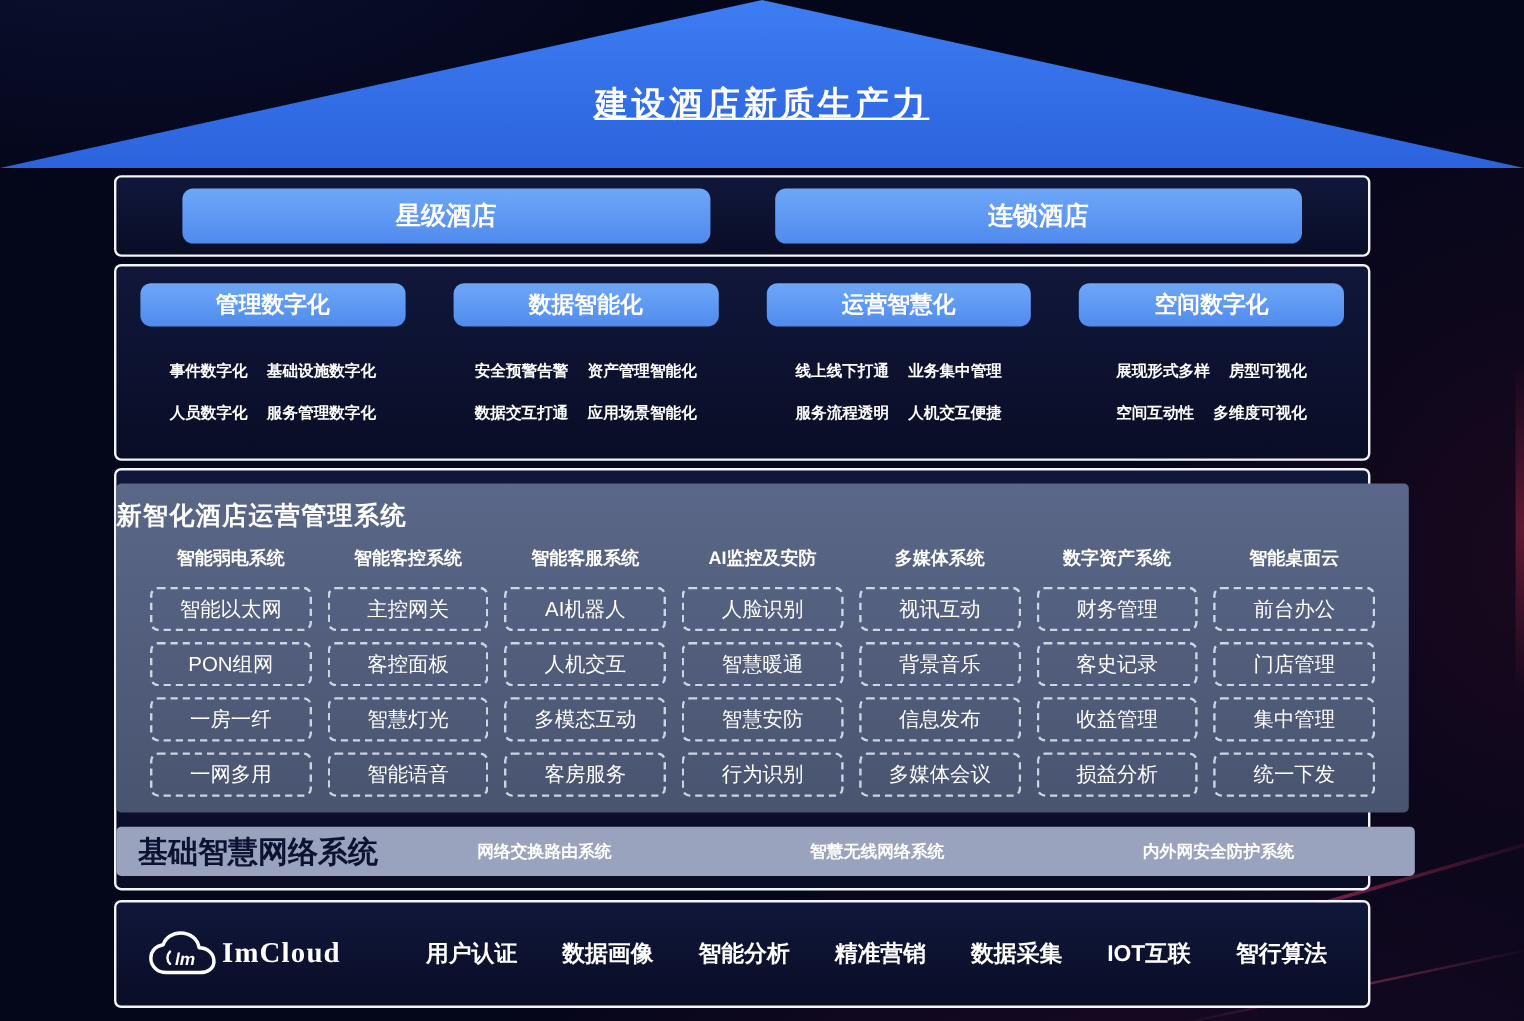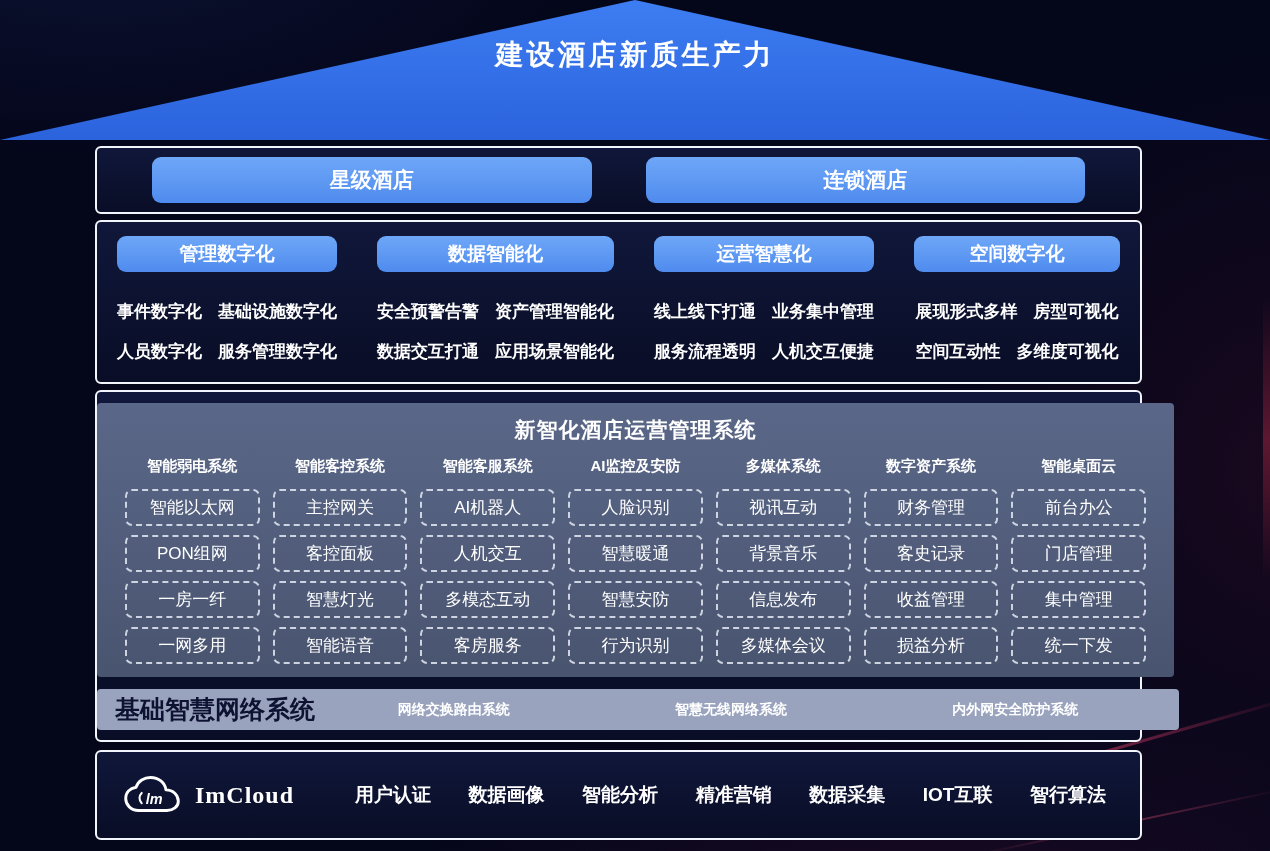--- a/index.html
+++ b/index.html
@@ -20,71 +20,71 @@
   .streak-b { right:-20px; bottom:28px; width:320px; height:2px;
     background:linear-gradient(90deg, transparent, rgba(255,90,130,0.35), transparent);
     transform:rotate(-12deg); }
   .streak-c { right:0; top:300px; width:7px; height:280px;
     background:linear-gradient(180deg, transparent, rgba(255,60,90,0.30), transparent); }
 
   
   .roof { position:absolute; top:0; left:0; width:1270px; height:140px;
     background:linear-gradient(180deg,#3d7df2 0%, #2b63dd 100%);
     clip-path:polygon(50% 0, 100% 100%, 0 100%); }
-  .roof-title { position:absolute; top:36px; left:0; width:100%; text-align:center;
-    font-size:28px; font-weight:bold; letter-spacing:3px; }
+  .roof-title { position:absolute; top:68px; left:0; width:100%; text-align:center;
+    font-size:28px; font-weight:bold; letter-spacing:3px;text-decoration:underline; }
 
   
   .band { position:absolute; left:95px; width:1047px; box-sizing:border-box;
     border:2px solid #f2f5fb; border-radius:6px;
     background:linear-gradient(180deg,#10173a 0%, #090d26 100%); }
 
   
   .band-hotels { top:146px; height:68px; display:flex; align-items:center;
     padding:0 55px; gap:54px; }
   .pill { background:linear-gradient(180deg,#6ea7f8,#4f8bee); border-radius:9px;
     display:flex; align-items:center; justify-content:center;
     font-size:21px; font-weight:bold; color:#fff; }
   .hotel-pill { flex:1; height:46px; }
 
   
   .band-pillars { top:220px; height:164px; display:flex; gap:40px; padding:0 20px; }
   .pillar { flex:1; display:flex; flex-direction:column; align-items:center; }
   .pillar-header { width:100%; height:36px; margin-top:14px; font-size:19px; }
   .pillar-row { display:flex; justify-content:flex-start; gap:16px; white-space:nowrap;
-    font-size:17px; font-weight:600; }
+    font-size:13px; font-weight:600; }
   .pillar-row.r1 { margin-top:28px; }
   .pillar-row.r2 { margin-top:17px; }
 
   
   .band-main { top:390px; height:352px; }
   .panel { margin:11px auto 0; width:1077px; height:274px; border-radius:4px;
     background:linear-gradient(180deg,#5a6788 0%, #49546f 100%); box-sizing:border-box; }
-  .panel-title { text-align:center; padding-top:13px; font-size:21px; font-weight:bold;
+  .panel-title { padding-top:13px; font-size:21px; font-weight:bold;
     letter-spacing:1px; }
   .columns { display:grid; grid-template-columns:repeat(7,1fr); gap:0 13px;
     padding:10px 28px 0; }
   .sys-col { display:flex; flex-direction:column; gap:9px; }
   .sys-header { text-align:center; font-weight:bold; font-size:15px; height:24px;
     line-height:24px; white-space:nowrap; margin-bottom:2px; }
   .sys-item { height:33px; border:2px dashed rgba(238,243,252,0.8); border-radius:7px;
     display:flex; align-items:center; justify-content:center; font-size:17px;
     white-space:nowrap; }
 
   .net-bar { margin:12px auto 0; width:1082px; height:41px; background:#99a3bd;
     border-radius:4px; display:flex; align-items:center; padding:0 18px;
     box-sizing:border-box; }
   .net-title { color:#0d1233; font-weight:bold; font-size:25px; white-space:nowrap; }
   .net-items { flex:1; display:flex; justify-content:space-around; color:#fff;
     font-size:14px; font-weight:600; }
 
   
   .band-footer { top:750px; height:90px; display:flex; align-items:center;
     padding:0 22px; }
-  .logo { display:flex; align-items:center; gap:10px; width:208px; }
+  .logo { display:flex; align-items:center; width:208px; }
   .brand { font-size:24px; font-weight:600; letter-spacing:1px;font-family:Liberation Serif, serif; }
   .footer-items { flex:1; display:flex; justify-content:space-between;
     padding:0 12px 0 28px; font-size:19px; font-weight:bold; white-space:nowrap;align-items:flex-end; }
 </style>
 </head>
 <body>
 
 <div class="canvas">
 
   <div class="streak streak-a"></div>

